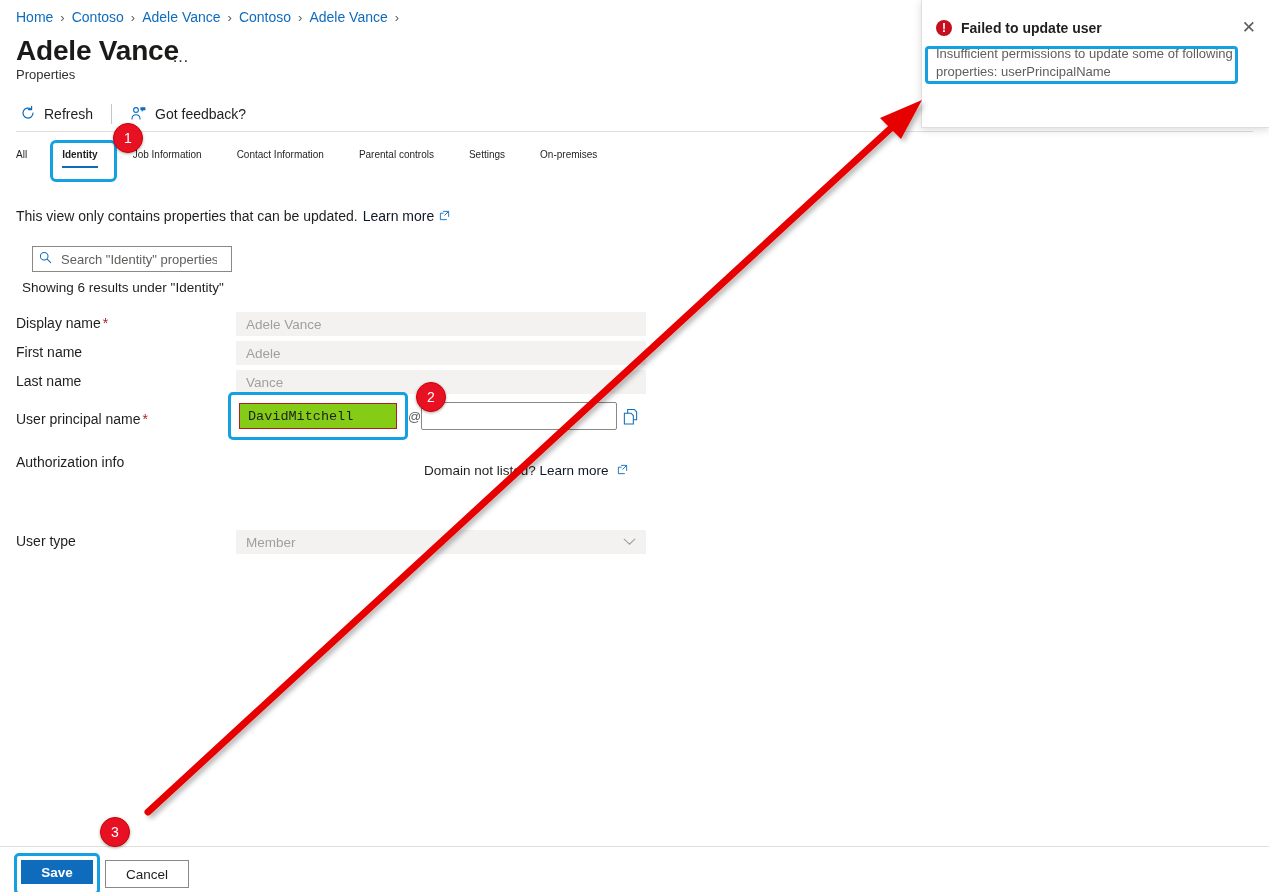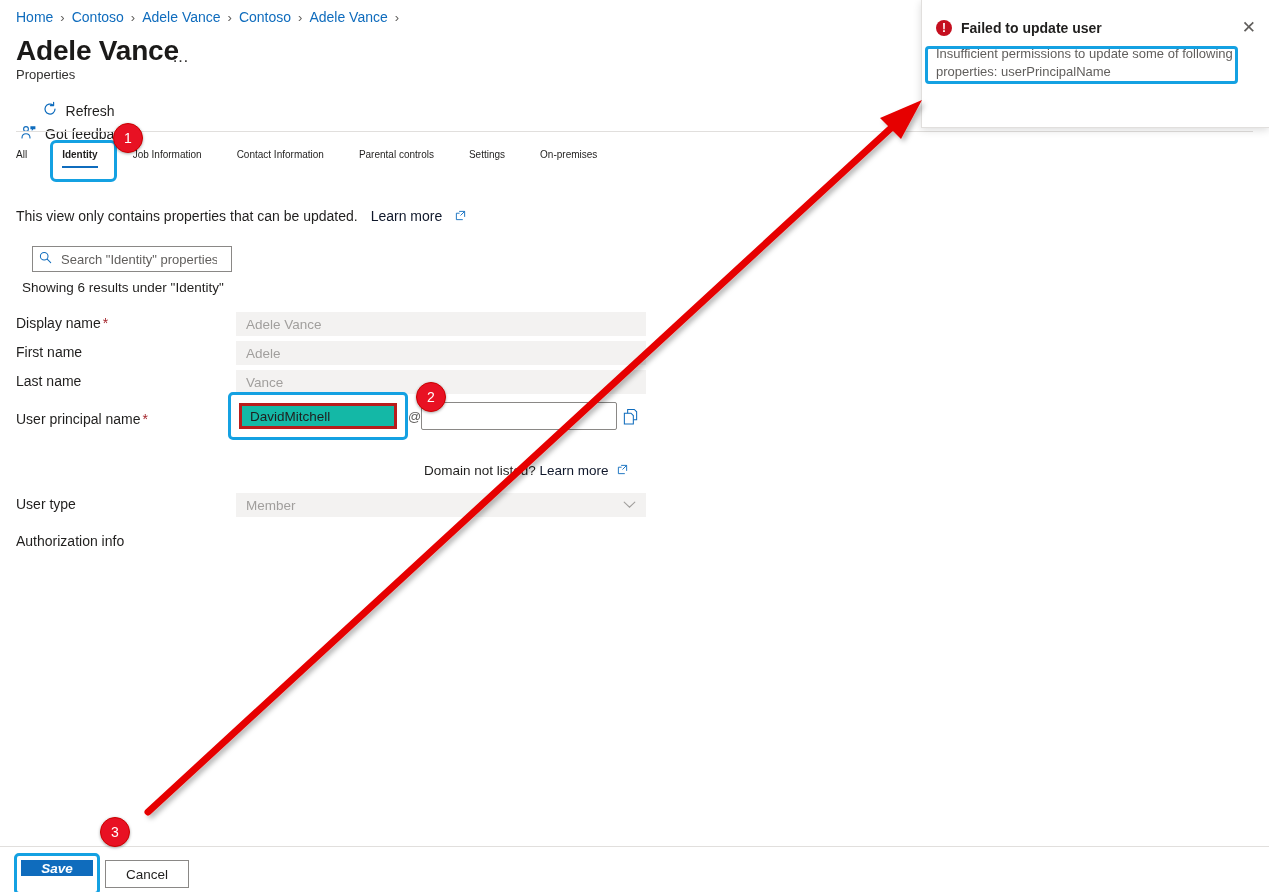--- a/index.html
+++ b/index.html
@@ -33,21 +33,21 @@
     font-size: 17px; color: #323130; letter-spacing: 1px;
   }
   .page-subtitle {
     position: absolute; left: 16px; top: 67px;
     font-size: 13px; color: #323130;
   }
 
   
   .cmdbar {
     position: absolute; left: 16px; top: 99px;
-    display: flex; align-items: center; height: 30px; flex-direction: column;
+    display: flex; align-items: center; height: 30px;
   }
   .cmd-btn {
     display: flex; align-items: center; gap: 8px;
     font-size: 14px; color: #201f1e; cursor: pointer;
     padding: 2px 4px;
   }
   .cmd-divider {
     width: 1px; height: 20px; background: #c8c6c4; margin: 0 14px;
   }
   .cmdbar-rule {
@@ -75,21 +75,21 @@
     position: absolute; left: 50px; top: 140px;
     width: 67px; height: 42px;
     border: 3px solid #14a1e2; border-radius: 6px;
     pointer-events: none;
   }
 
   
   .info-line {
     position: absolute; left: 16px; top: 208px;
     font-size: 14px; color: #201f1e;
-    display: flex; align-items: center; gap: 8px;
+    display: flex; align-items: center; gap: 0;
   }
   .link { color: #0f172a; cursor: pointer; }
   .ext-ico { display: inline-block; margin-left: 5px; color: #0f6cbd; font-size: 11px; }
 
   
   .search-wrap {
     position: absolute; left: 32px; top: 246px;
     width: 200px; height: 26px;
     border: 1px solid #8a8886; background: #fff;
     display: flex; align-items: center; padding: 0 6px;
@@ -133,22 +133,22 @@
     padding: 0 10px;
     font-size: 13.5px; color: #a19f9d;
   }
   .chev { color: #a19f9d; font-size: 12px; }
 
   
   .upn-row { position: relative; height: 34px; margin-bottom: 4px; }
   .upn-input {
     position: absolute; left: 239px; top: 4px;
     width: 158px; height: 26px;
-    border: 3px solid #b91c1c; background: #14b8a6;
-    font-family: Liberation Sans, sans-serif;
+    border: 1px solid #b91c1c; background: #84cc16;
+    font-family: Liberation Mono, monospace;
     font-size: 13.5px; color: #201f1e; padding: 0 8px; outline: none;
   }
   .upn-at {
     position: absolute; left: 408px; top: 10px;
     font-size: 13px; color: #605e5c;
   }
   .upn-domain {
     position: absolute; left: 421px; top: 3px;
     width: 196px; height: 28px;
     border: 1px solid #8a8886; border-radius: 2px; background: #fff;
@@ -170,24 +170,24 @@
     font-size: 13.5px; color: #201f1e;
   }
 
   
   .bottom-rule {
     position: absolute; left: 0; top: 846px;
     width: 1269px; height: 1px; background: #e1dfdd;
   }
   .btn-save {
     position: absolute; left: 21px; top: 860px;
-    width: 72px; height: 16px;
+    width: 72px; height: 24px;
     background: #0f6cbd; color: #fff; border: 0;
     font-family: "Liberation Sans", sans-serif;
-    font-size: 13.5px; font-weight: bold; cursor: pointer; font-style: italic;
+    font-size: 13.5px; font-weight: bold; cursor: pointer;
   }
   .btn-cancel {
     position: absolute; left: 105px; top: 860px;
     width: 84px; height: 28px;
     background: #fff; color: #201f1e; border: 1px solid #8a8886;
     font-family: Liberation Sans, sans-serif;
     font-size: 13.5px; cursor: pointer;
   }
   .hl-save {
     position: absolute; left: 14px; top: 853px;
@@ -374,34 +374,34 @@
       <input class="upn-domain" type="text" value="" style="">
       <span class="copy-ico">
         <svg width="17" height="18" viewBox="0 0 18 19" fill="none">
           <path d="M6 1.5h7l2.5 2.5v8.5H6z" stroke="#0f6cbd" stroke-width="1.1" fill="#fff"></path>
           <path d="M2.5 5.5h7l2.5 2.5v9h-9.5z" stroke="#0f6cbd" stroke-width="1.1" fill="#fff"></path>
         </svg>
       </span>
       <span class="hl-upn"></span>
     </div>
 
+    <div class="frow" style="margin-top:18px">
+      <span class="flabel">Authorization info</span>
+    </div>
+
     <div class="frow" style="margin-top:60px">
       <span class="flabel">User type</span>
       <span class="fselect">
         <span>Member</span>
         <span class="chev">
           <svg width="13" height="8" viewBox="0 0 14 9" fill="none">
             <path d="M1 1.2 L7 7 L13 1.2" stroke="#a19f9d" stroke-width="1.2" fill="none" stroke-linecap="round"></path>
           </svg>
         </span>
       </span>
-    </div>
-
-    <div class="frow" style="margin-top:18px">
-      <span class="flabel">Authorization info</span>
     </div>
   </div>
 
   <div class="domain-note">
     <span>Domain not listed?</span>
     <span class="link">Learn more</span>
     <span class="ext-ico">
       <svg width="11" height="11" viewBox="0 0 12 12" fill="none">
         <path d="M4.5 1.5H10.5V7.5" stroke="#0f6cbd" stroke-width="1" fill="none"></path>
         <path d="M10.5 1.5 L6 6" stroke="#0f6cbd" stroke-width="1"></path>

